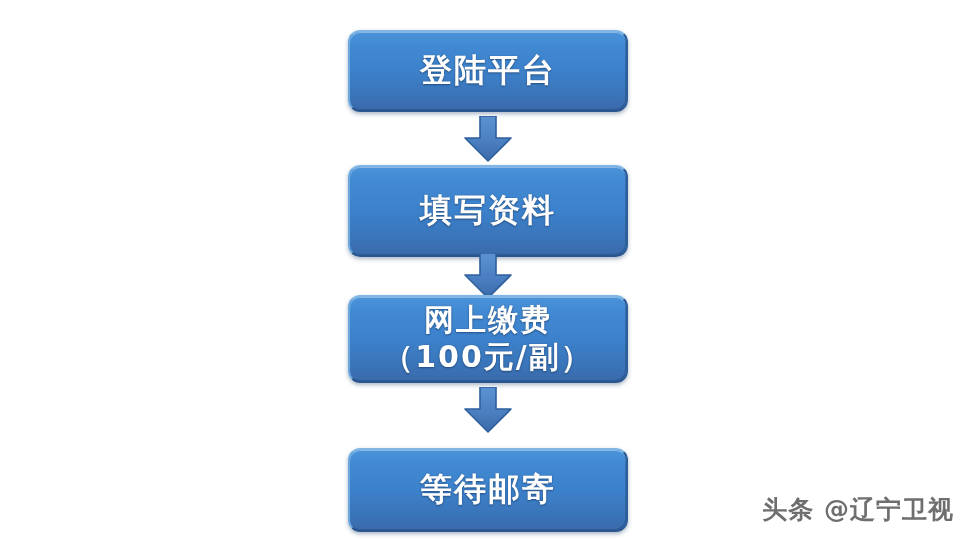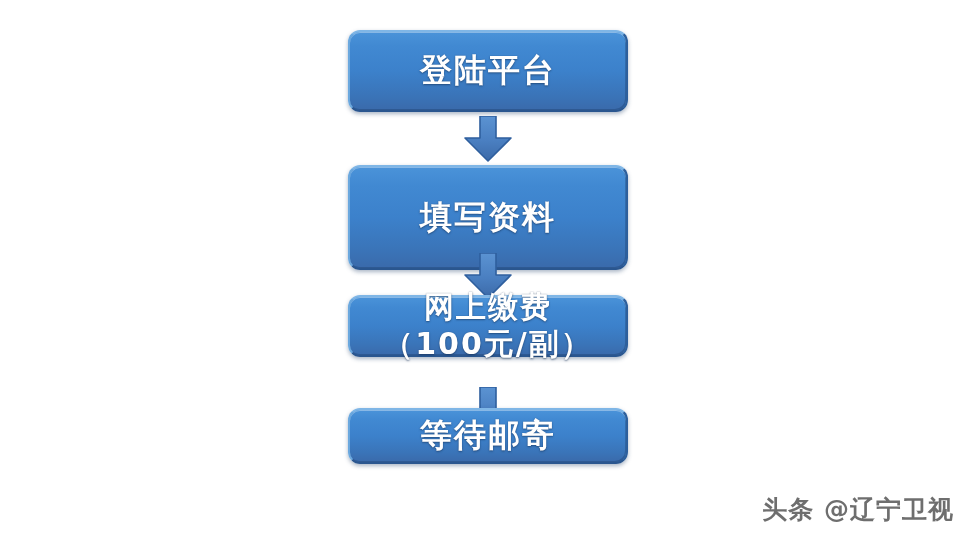--- a/index.html
+++ b/index.html
@@ -61,23 +61,23 @@
     white-space: pre-line;
   }
 
   .flow-node.two-line .flow-node-label {
     font-size: 30px;
     line-height: 1.22;
   }
 
   
   #node-1 { top: 30px;  height: 82px; }
-  #node-2 { top: 165px; height: 105px; }
-  #node-3 { top: 295px; height: 62px; }
-  #node-4 { top: 408px; height: 56px; }
+  #node-2 { top: 165px; height: 92px; }
+  #node-3 { top: 295px; height: 88px; }
+  #node-4 { top: 448px; height: 84px; }
 
   
   .flow-arrow {
     position: absolute;
     left: 462px;
     width: 52px;
     height: 46px;
   }
   #arrow-1 { top: 116px; }
   #arrow-2 { top: 253px; }

